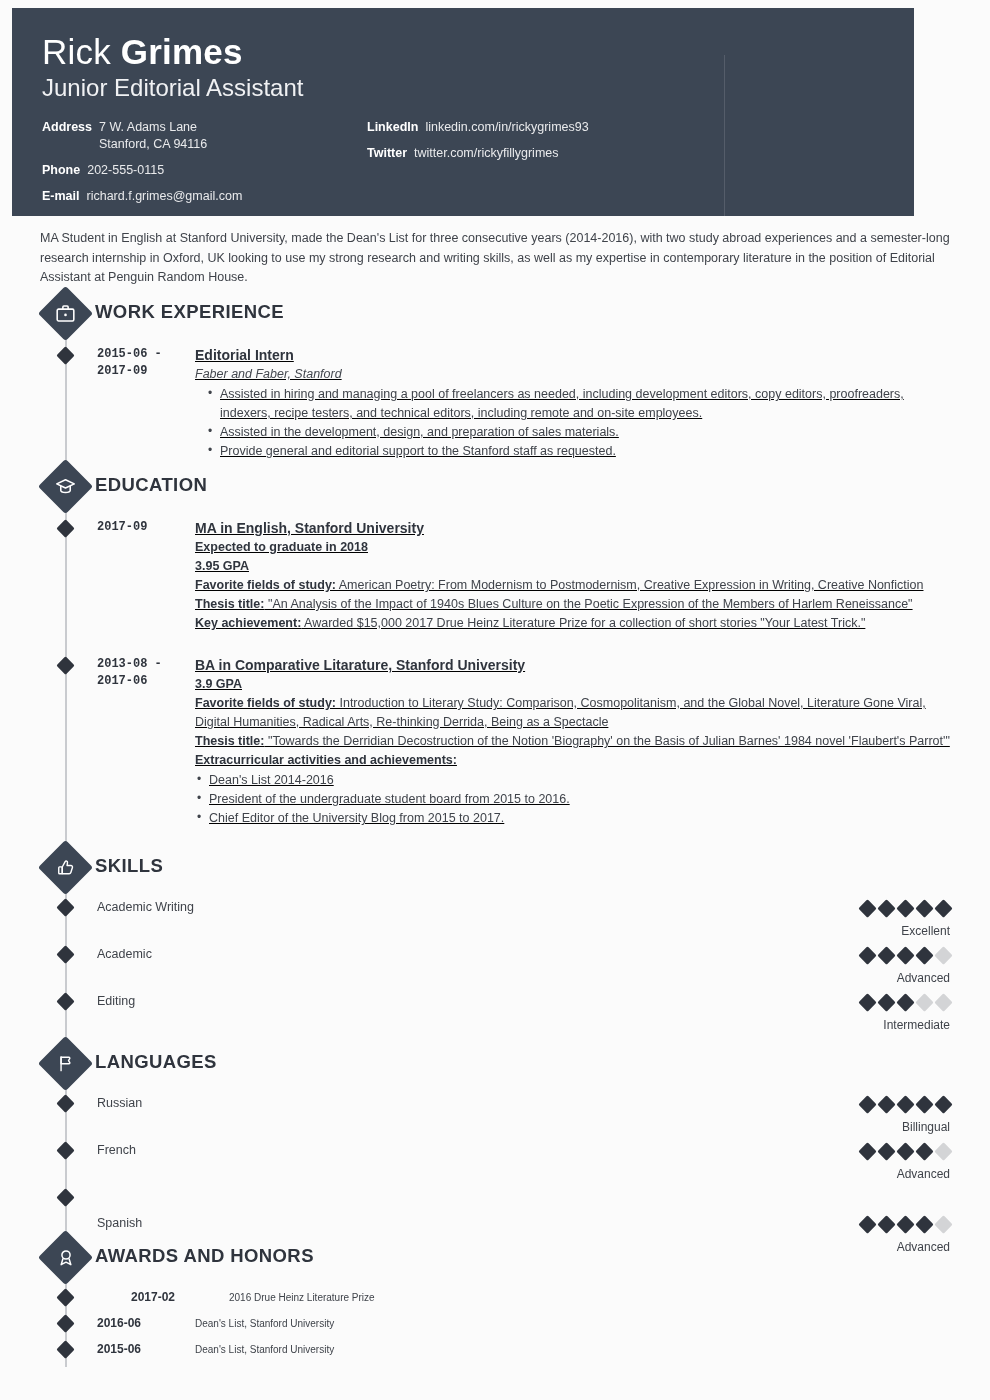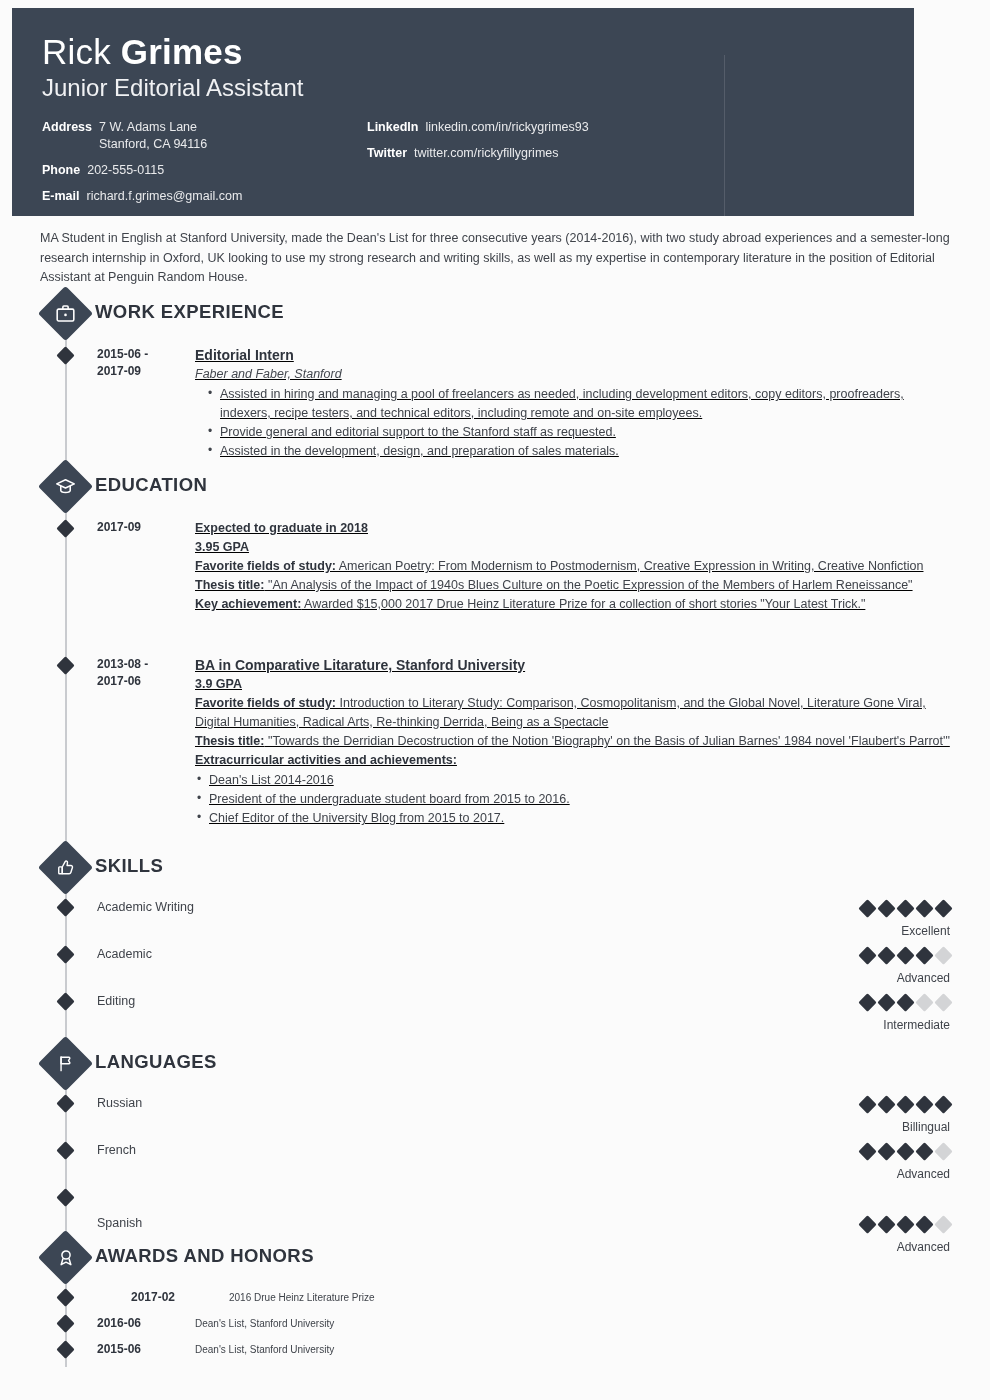--- a/index.html
+++ b/index.html
@@ -150,20 +150,21 @@
   
   .entry { position: absolute; left: 0; width: 990px; }
   .entry .date {
     position: absolute;
     left: 97px;
     width: 88px;
     font-size: 12px;
     line-height: 17px;
     font-weight: 700;
     color: #2f343d;
+    font-family: Liberation Mono, monospace;
   }
   .entry .body {
     position: absolute;
     left: 195px;
     width: 757px;
     text-decoration: underline;
   }
   .e-title {
     font-size: 14px;
     line-height: 19px;
@@ -321,42 +322,43 @@
   <div class="entry" style="top:346px;">
     <div class="date">
       <span>2015-06 -</span><br>
       <span>2017-09</span>
     </div>
     <div class="body">
       <div class="e-title">Editorial Intern</div>
       <div class="e-sub">Faber and Faber, Stanford</div>
       <ul class="bullets indent">
         <li>Assisted in hiring and managing a pool of freelancers as needed, including development editors, copy editors, proofreaders, indexers, recipe testers, and technical editors, including remote and on-site employees.</li>
+        <li>Assisted in the development, design, and preparation of sales materials.</li>
         <li>Provide general and editorial support to the Stanford staff as requested.</li>
-        <li>Assisted in the development, design, and preparation of sales materials.</li>
       </ul>
     </div>
   </div>
 
   <div class="sec" style="top:467px;">
     <div class="sec-badge">
       <span class="ic">
         <svg width="21" height="21" viewBox="0 0 24 24" fill="none" stroke="#ffffff" stroke-width="1.8" stroke-linejoin="round">
           <path d="M12 4.2 22 9l-10 4.8L2 9z"></path>
           <path d="M6.6 11.2v5c0 1.4 2.4 2.6 5.4 2.6s5.4-1.2 5.4-2.6v-5"></path>
         </svg>
       </span>
     </div>
     <div class="sec-title">EDUCATION</div>
   </div>
 
   <div class="node" style="top:522px;"></div>
   <div class="entry" style="top:519px;">
     <div class="date">2017-09</div>
     <div class="body">
+      <div class="e-title">MA in English, Stanford University</div>
       <div class="e-line bold">Expected to graduate in 2018</div>
       <div class="e-line bold">3.95 GPA</div>
       <div class="e-line"><b>Favorite fields of study:</b><span> American Poetry: From Modernism to Postmodernism, Creative Expression in Writing, Creative Nonfiction</span></div>
       <div class="e-line"><b>Thesis title:</b><span> "An Analysis of the Impact of 1940s Blues Culture on the Poetic Expression of the Members of Harlem Reneissance"</span></div>
       <div class="e-line"><b>Key achievement:</b><span> Awarded $15,000 2017 Drue Heinz Literature Prize for a collection of short stories "Your Latest Trick."</span></div>
     </div>
   </div>
 
   <div class="node" style="top:659px;"></div>
   <div class="entry" style="top:656px;">

